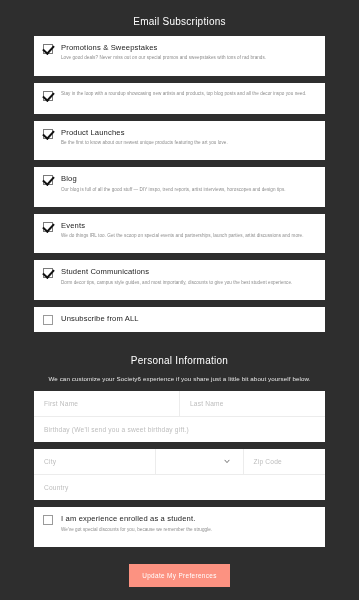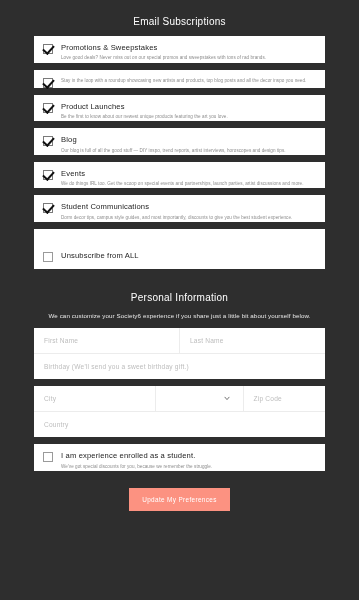--- a/index.html
+++ b/index.html
@@ -35,27 +35,27 @@
     text-align: center;
     letter-spacing: 0.1px;
     padding: 0 24px 8px 24px;
     line-height: 1.4;
   }
 
   
   .card {
     background: #ffffff;
     margin: 0 34px 7px 34px;
-    padding: 7px 9px 0 9px;
+    padding: 7px 9px 13px 9px;
     display: flex;
     align-items: flex-start;
     gap: 8px;
   }
   .card.slim {
-    padding: 22px 9px 7px 9px;
+    padding: 7px 9px 7px 9px;
     align-items: flex-start;
   }
 
   
   .cbox {
     width: 10px;
     height: 10px;
     min-width: 10px;
     border: 1px solid #9a9a9a;
     background: #ffffff;

